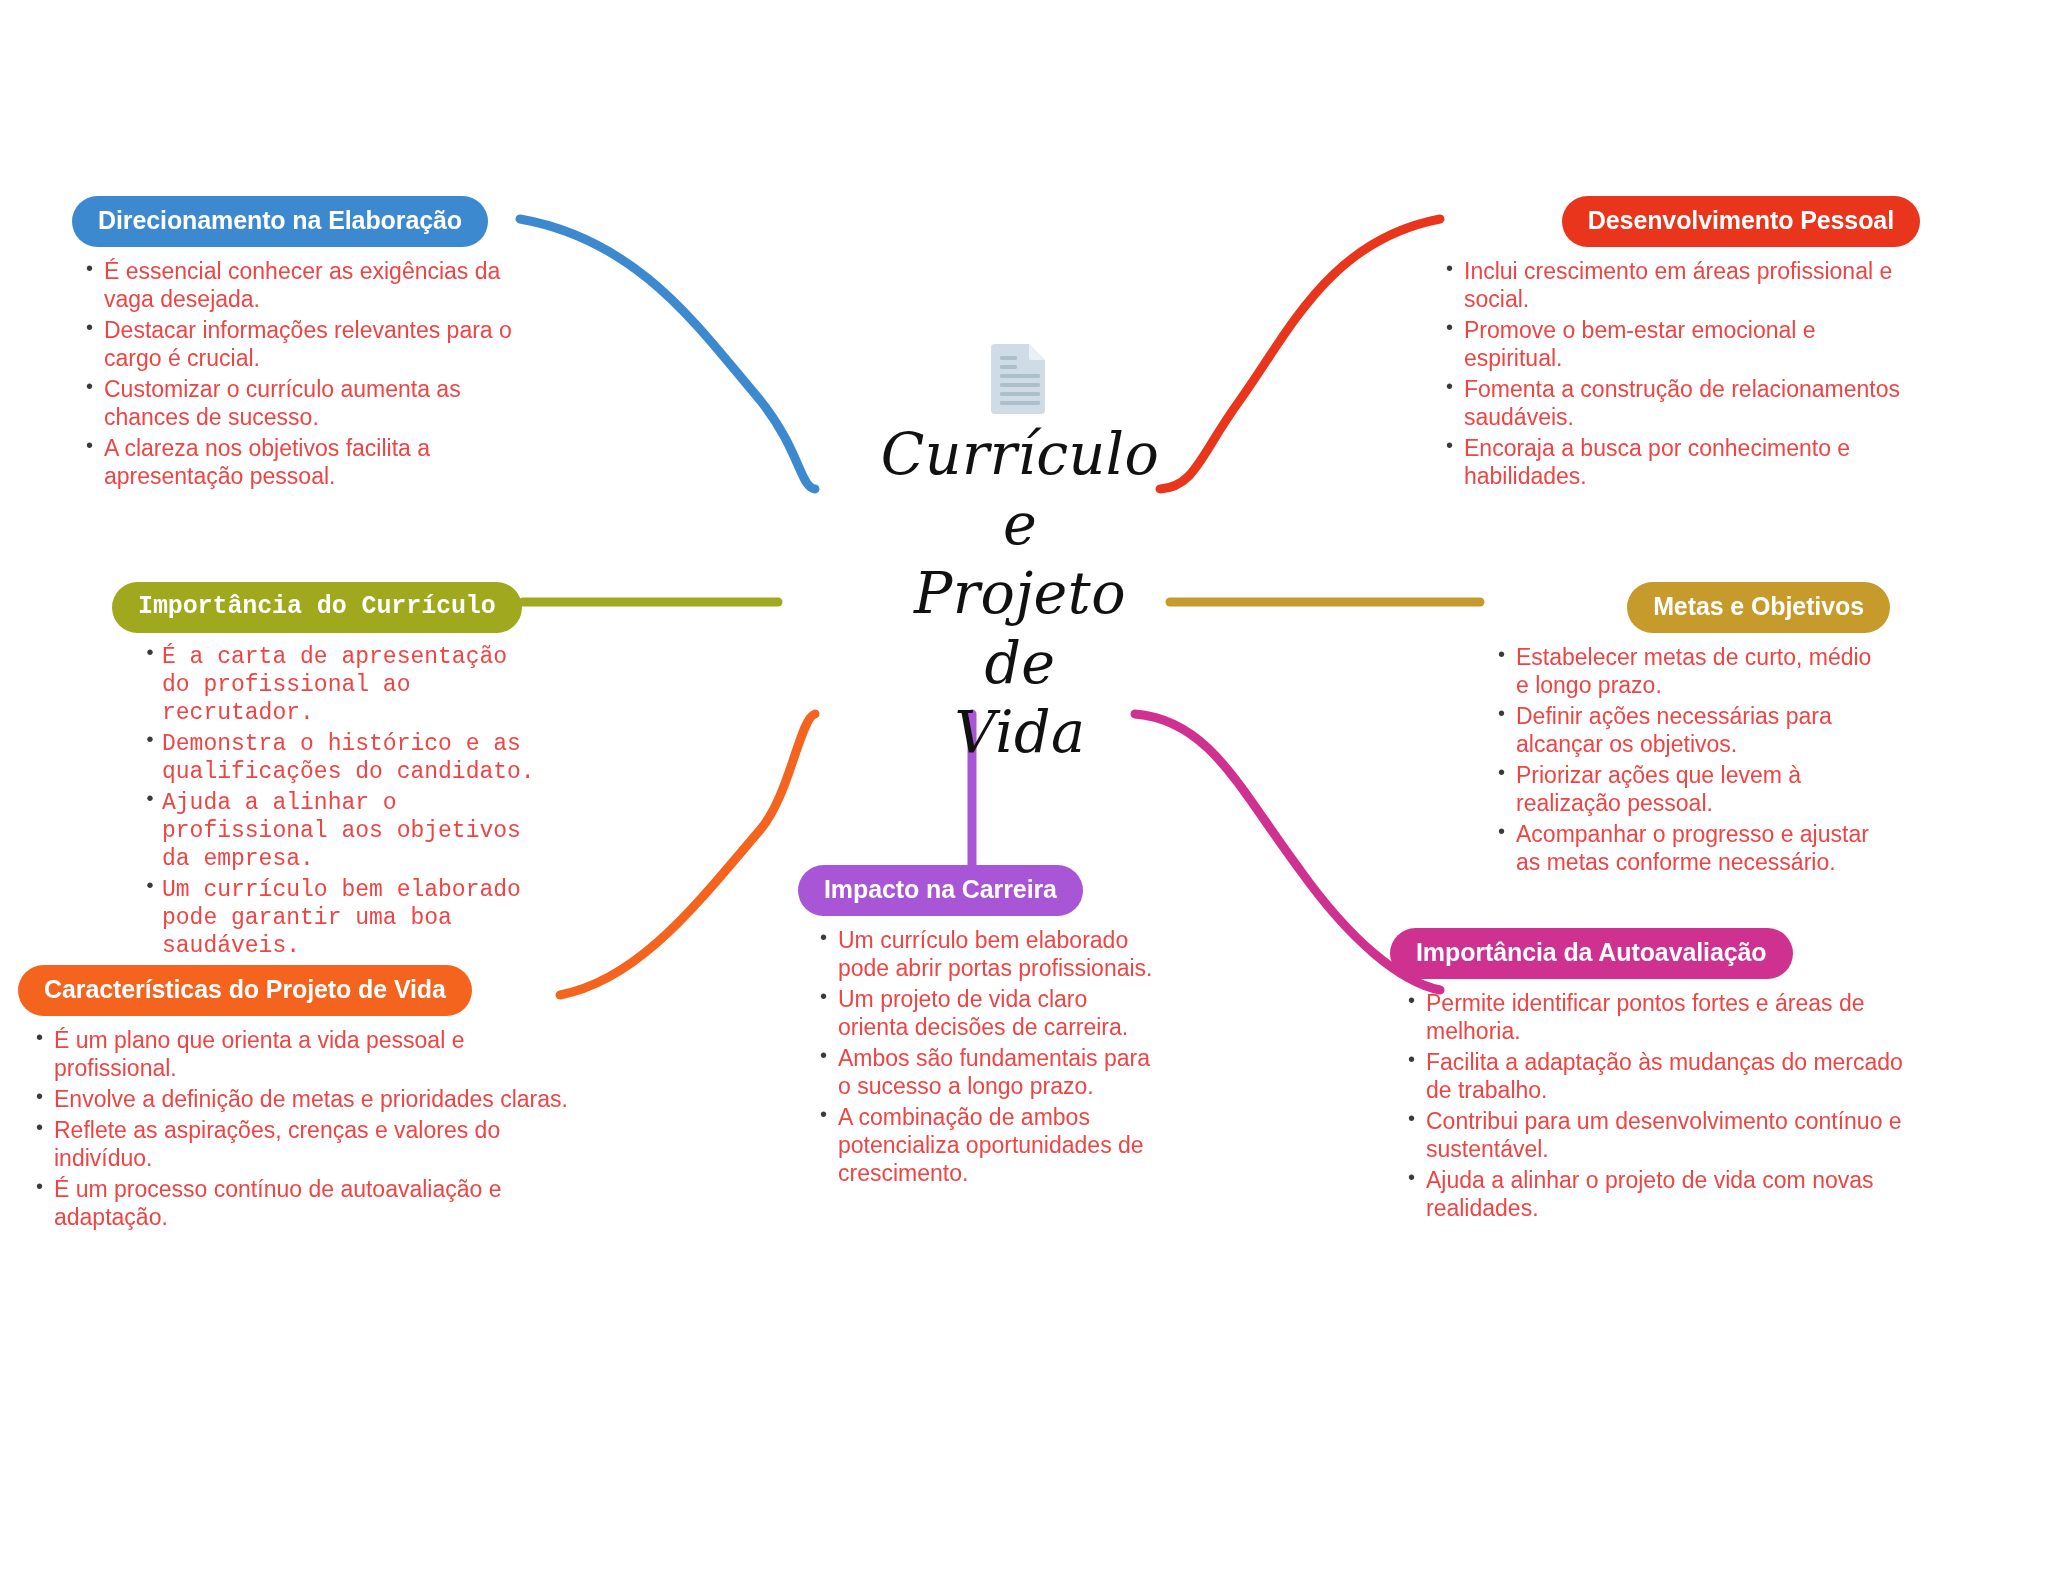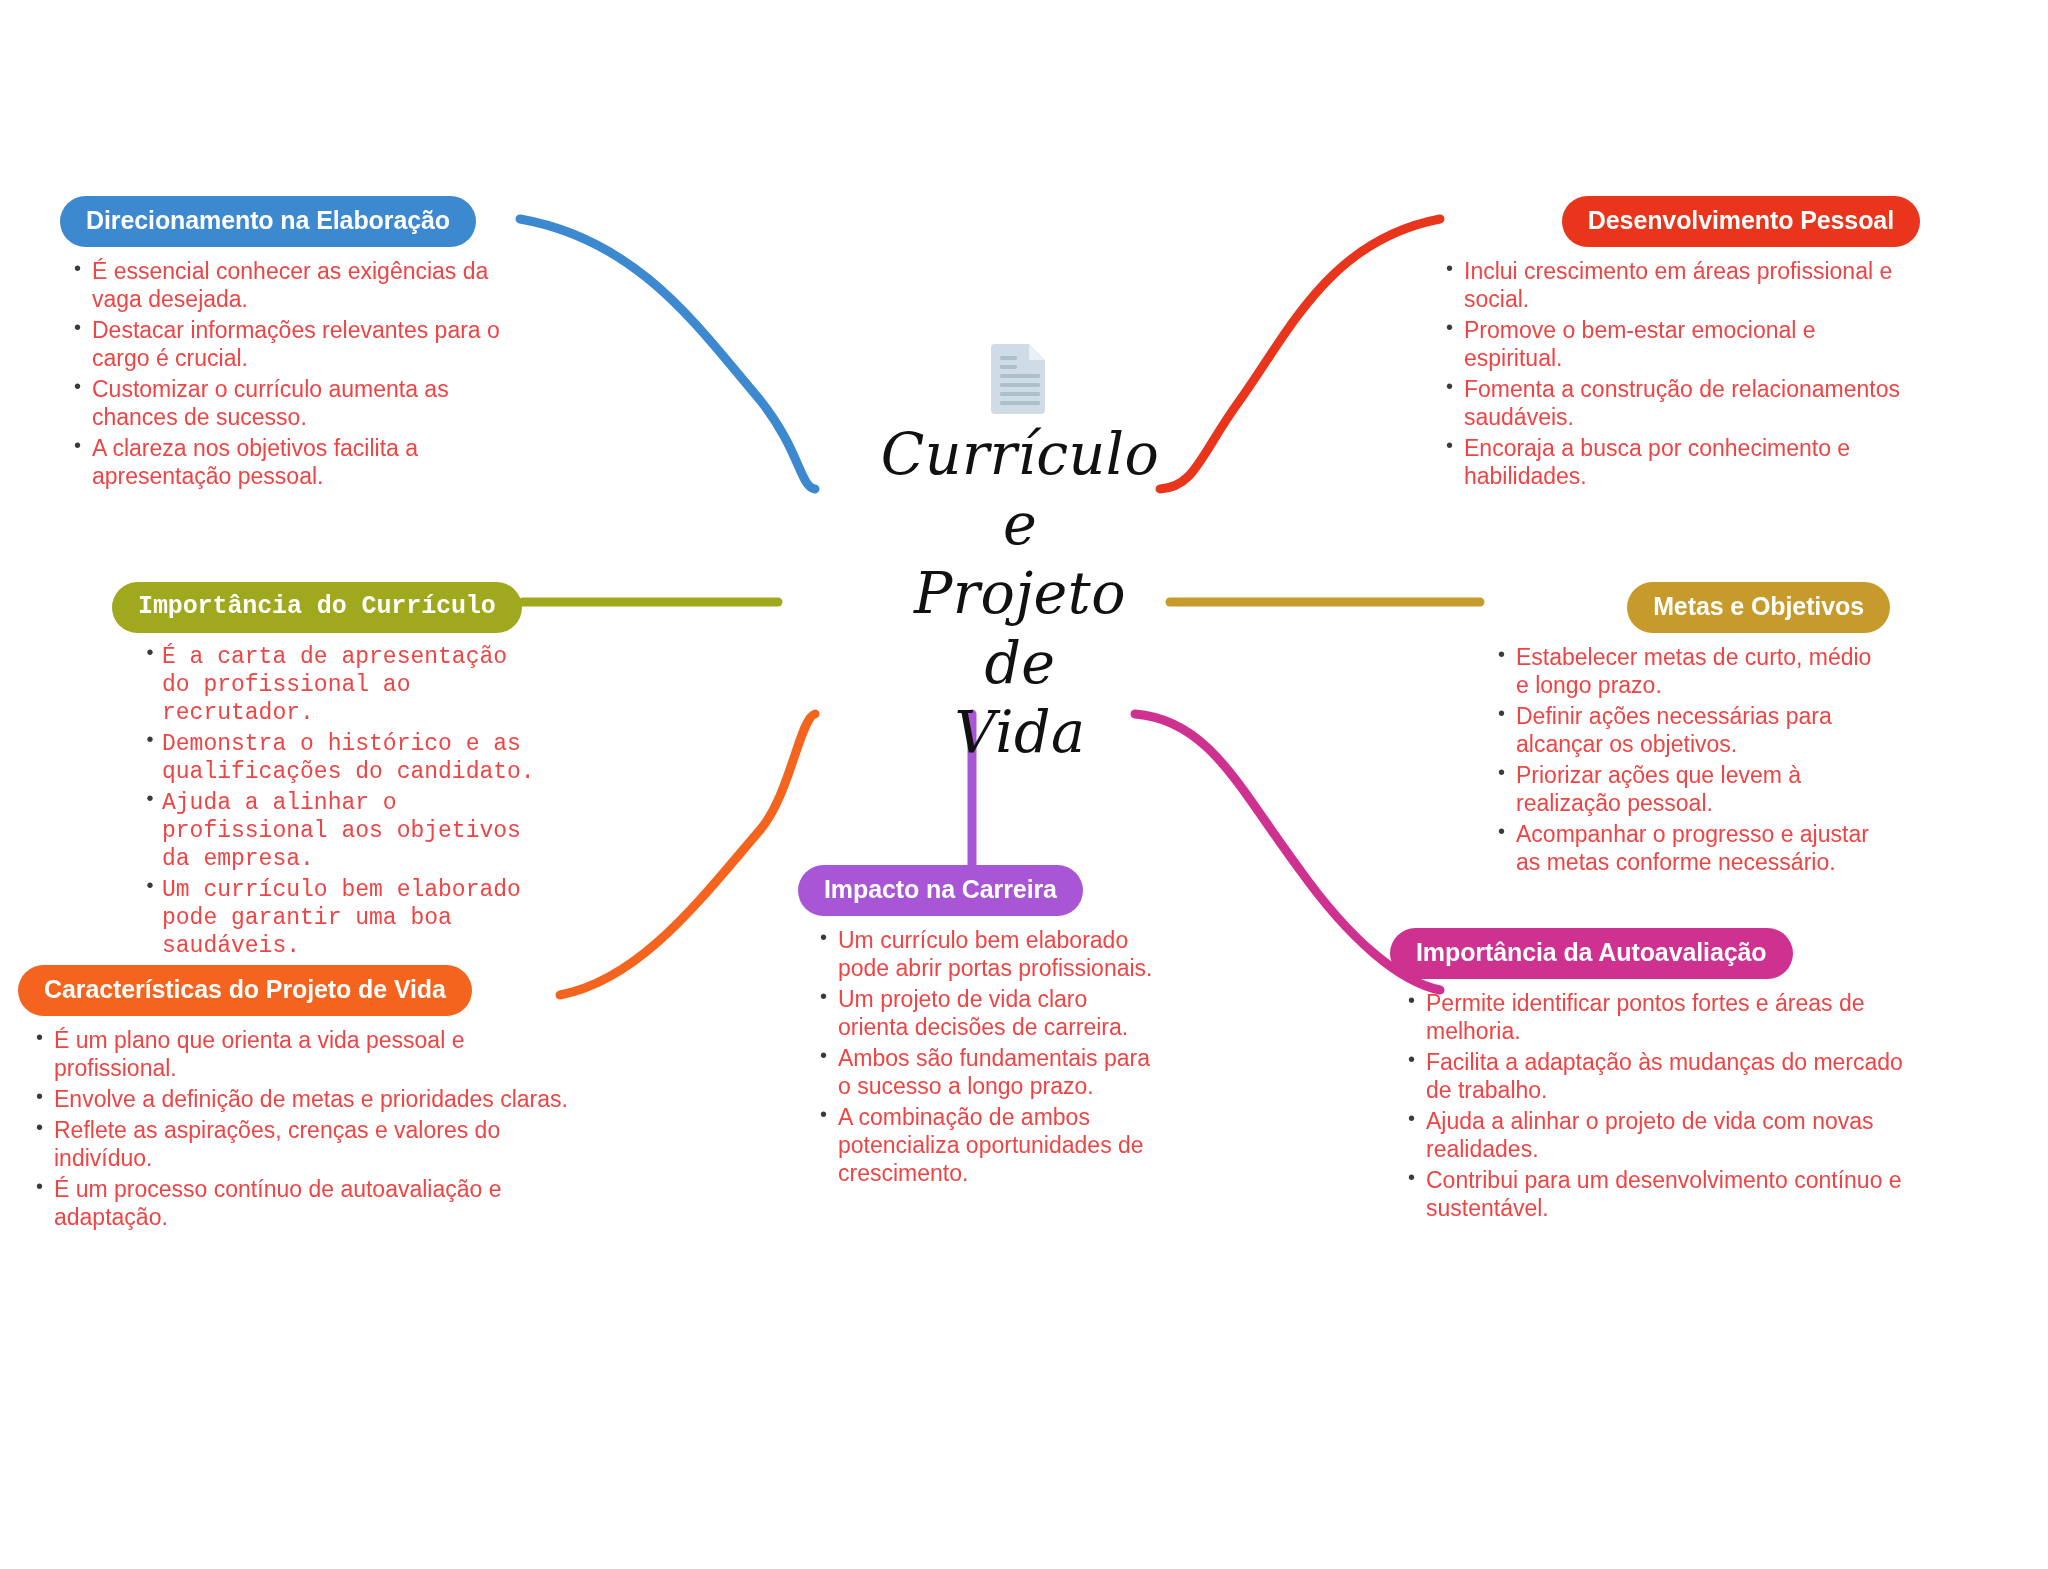--- a/index.html
+++ b/index.html
@@ -95,21 +95,21 @@
   ul.items li::before {
     content: "•";
     position: absolute;
     left: 4px;
     top: -1px;
     font-size: 20px;
     color: #3a3a3c;
   }
 
   
-  #branch-direcionamento { left: 60px;   top: 196px;  width: 470px; }
+  #branch-direcionamento { left: 72px;   top: 196px;  width: 470px; }
   #branch-direcionamento ul.items { margin-left: 10px; }
 
   #branch-desenvolvimento { left: 1420px; top: 196px;  width: 500px; }
   #branch-desenvolvimento ul.items { margin-left: 22px; }
 
   #branch-importancia-curriculo { left: 112px; top: 582px; width: 430px; font-family: Liberation Mono, monospace; }
   #branch-importancia-curriculo ul.items { margin-left: 28px; }
 
   #branch-metas { left: 1470px; top: 582px; width: 420px; }
   #branch-metas ul.items { margin-left: 24px; }
@@ -232,18 +232,18 @@
     </ul>
   </div>
 
   <div class="branch" id="branch-autoavaliacao">
     <div class="pill-row">
       <div class="pill" style="background-color: rgb(207, 49, 144);">Importância da Autoavaliação</div>
     </div>
     <ul class="items">
       <li>Permite identificar pontos fortes e áreas de melhoria.</li>
       <li>Facilita a adaptação às mudanças do mercado de trabalho.</li>
+      <li>Contribui para um desenvolvimento contínuo e sustentável.</li>
       <li>Ajuda a alinhar o projeto de vida com novas realidades.</li>
-      <li>Contribui para um desenvolvimento contínuo e sustentável.</li>
     </ul>
   </div>
 
 </div>
 
 </body></html>

